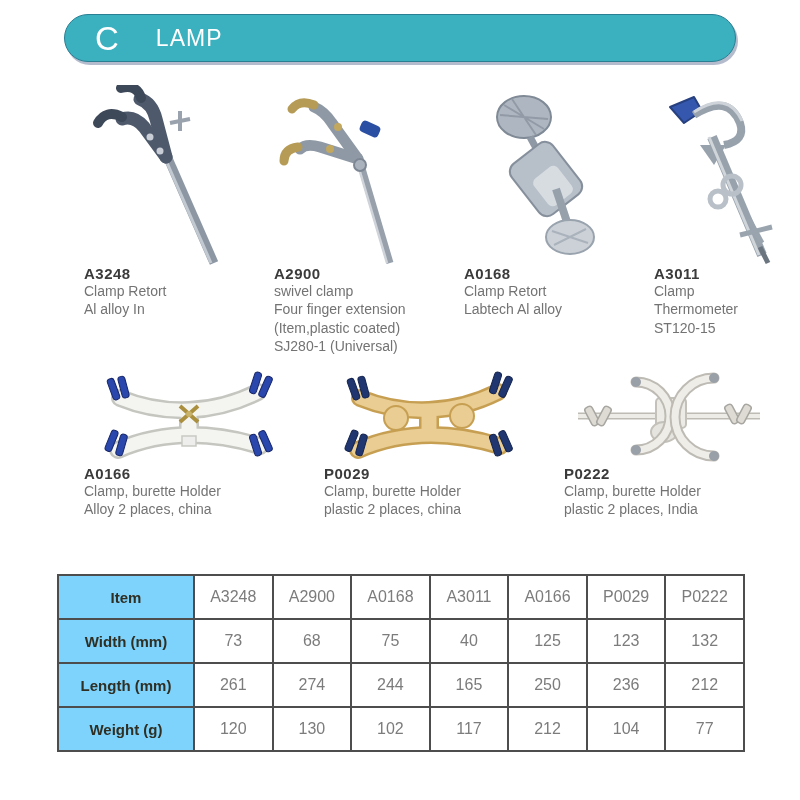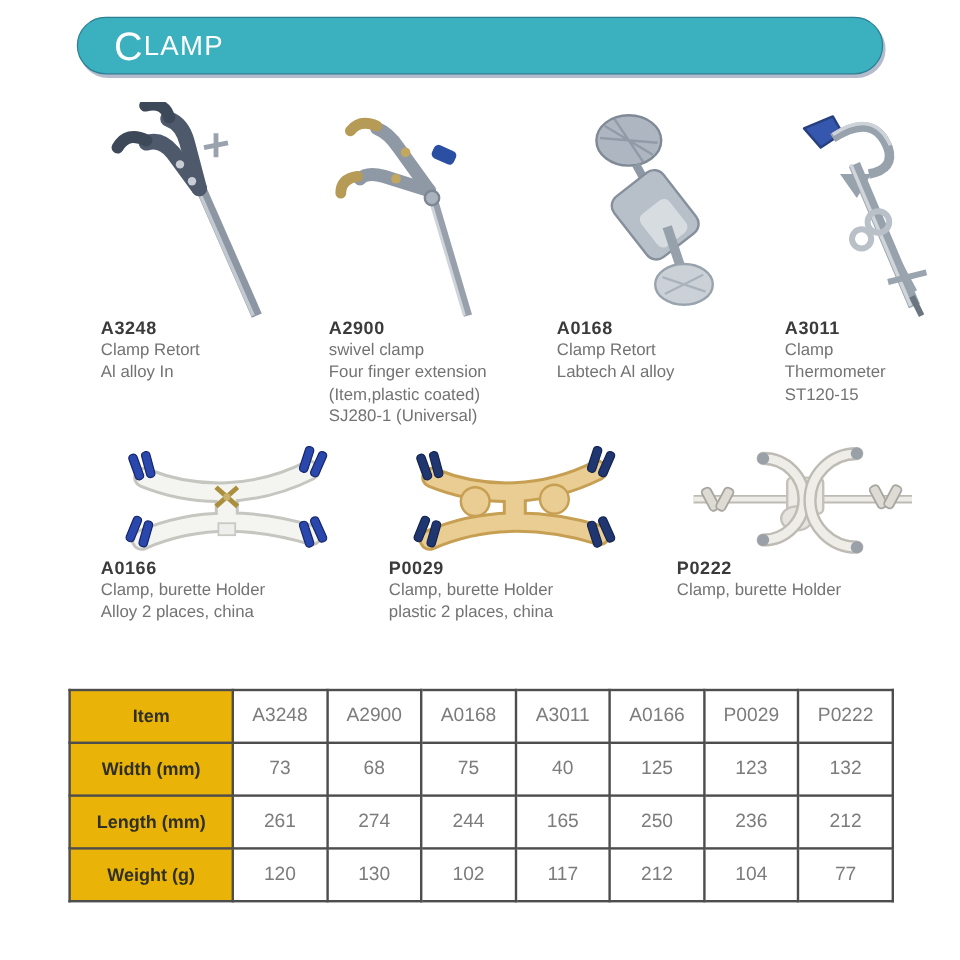--- a/index.html
+++ b/index.html
@@ -5,39 +5,39 @@
   html,body{margin:0;padding:0;background:#ffffff;}
   .page{position:relative;width:800px;height:800px;background:#ffffff;overflow:hidden;
         font-family:"Liberation Sans", sans-serif;}
 
   
   .banner{position:absolute;top:14px;left:64px;width:672px;height:48px;
           background:#3bb0bf;border:1px solid #2a7f93;border-radius:26px;
           box-shadow:2px 3px 0 rgba(40,60,110,0.35);
           display:flex;align-items:center;padding-left:30px;box-sizing:border-box;}
   .banner-c{color:#ffffff;font-size:33px;letter-spacing:1px;line-height:1;}
-  .banner-rest{color:#ffffff;font-size:23px;letter-spacing:1px;line-height:1;}
+  .banner-rest{color:#ffffff;font-size:23px;letter-spacing:1px;line-height:1;margin-left:36px;}
 
   
   .row1{position:absolute;top:85px;left:60px;width:680px;
         display:grid;grid-template-columns:repeat(4,1fr);}
   .row2{position:absolute;top:368px;left:60px;width:680px;
         display:grid;grid-template-columns:repeat(3,1fr);}
   .card{padding:0 6px 0 24px;box-sizing:border-box;}
   .pimg1{height:180px;}
   .pimg2{height:97px;}
   .pcode{font-size:15px;font-weight:bold;color:#3b3b3b;letter-spacing:0.5px;}
   .pline{font-size:14px;color:#737373;line-height:1.32;}
 
   
   table.spec{position:absolute;top:574px;left:57px;width:688px;
              border-collapse:collapse;table-layout:fixed;}
   table.spec td{border:2px solid #4d4d4d;text-align:center;vertical-align:middle;
                 height:42px;padding:0;}
-  td.khaki{background:#eab308;color:#2f2f24;font-weight:bold;font-size:15px;}
+  td.khaki{background:#7dd3fc;color:#2f2f24;font-weight:bold;font-size:15px;}
   td.gray{background:#ffffff;color:#7c7c7c;font-size:16px;}
 </style>
 </head>
 <body>
 
 <div class="page">
 
   <div class="banner">
     <span class="banner-c">C</span>
       <span class="banner-rest">LAMP</span>
@@ -220,20 +220,21 @@
             <rect x="24" y="38" width="8" height="20" rx="3" transform="rotate(-28 28 48)"></rect>
             <rect x="36" y="38" width="8" height="20" rx="3" transform="rotate(28 40 48)"></rect>
             <rect x="164" y="36" width="8" height="20" rx="3" transform="rotate(-28 168 46)"></rect>
             <rect x="176" y="36" width="8" height="20" rx="3" transform="rotate(28 180 46)"></rect>
           </g>
         </svg>
       </div>
       <div class="pcode">P0222</div>
       <div class="pdesc">
         <div class="pline">Clamp, burette Holder</div>
+        <div class="pline">plastic 2 places, India</div>
       </div>
     </div>
   </div>
 
   <table class="spec">
     <colgroup>
         <col style="width:136px">
         <col>
         <col>
         <col>

